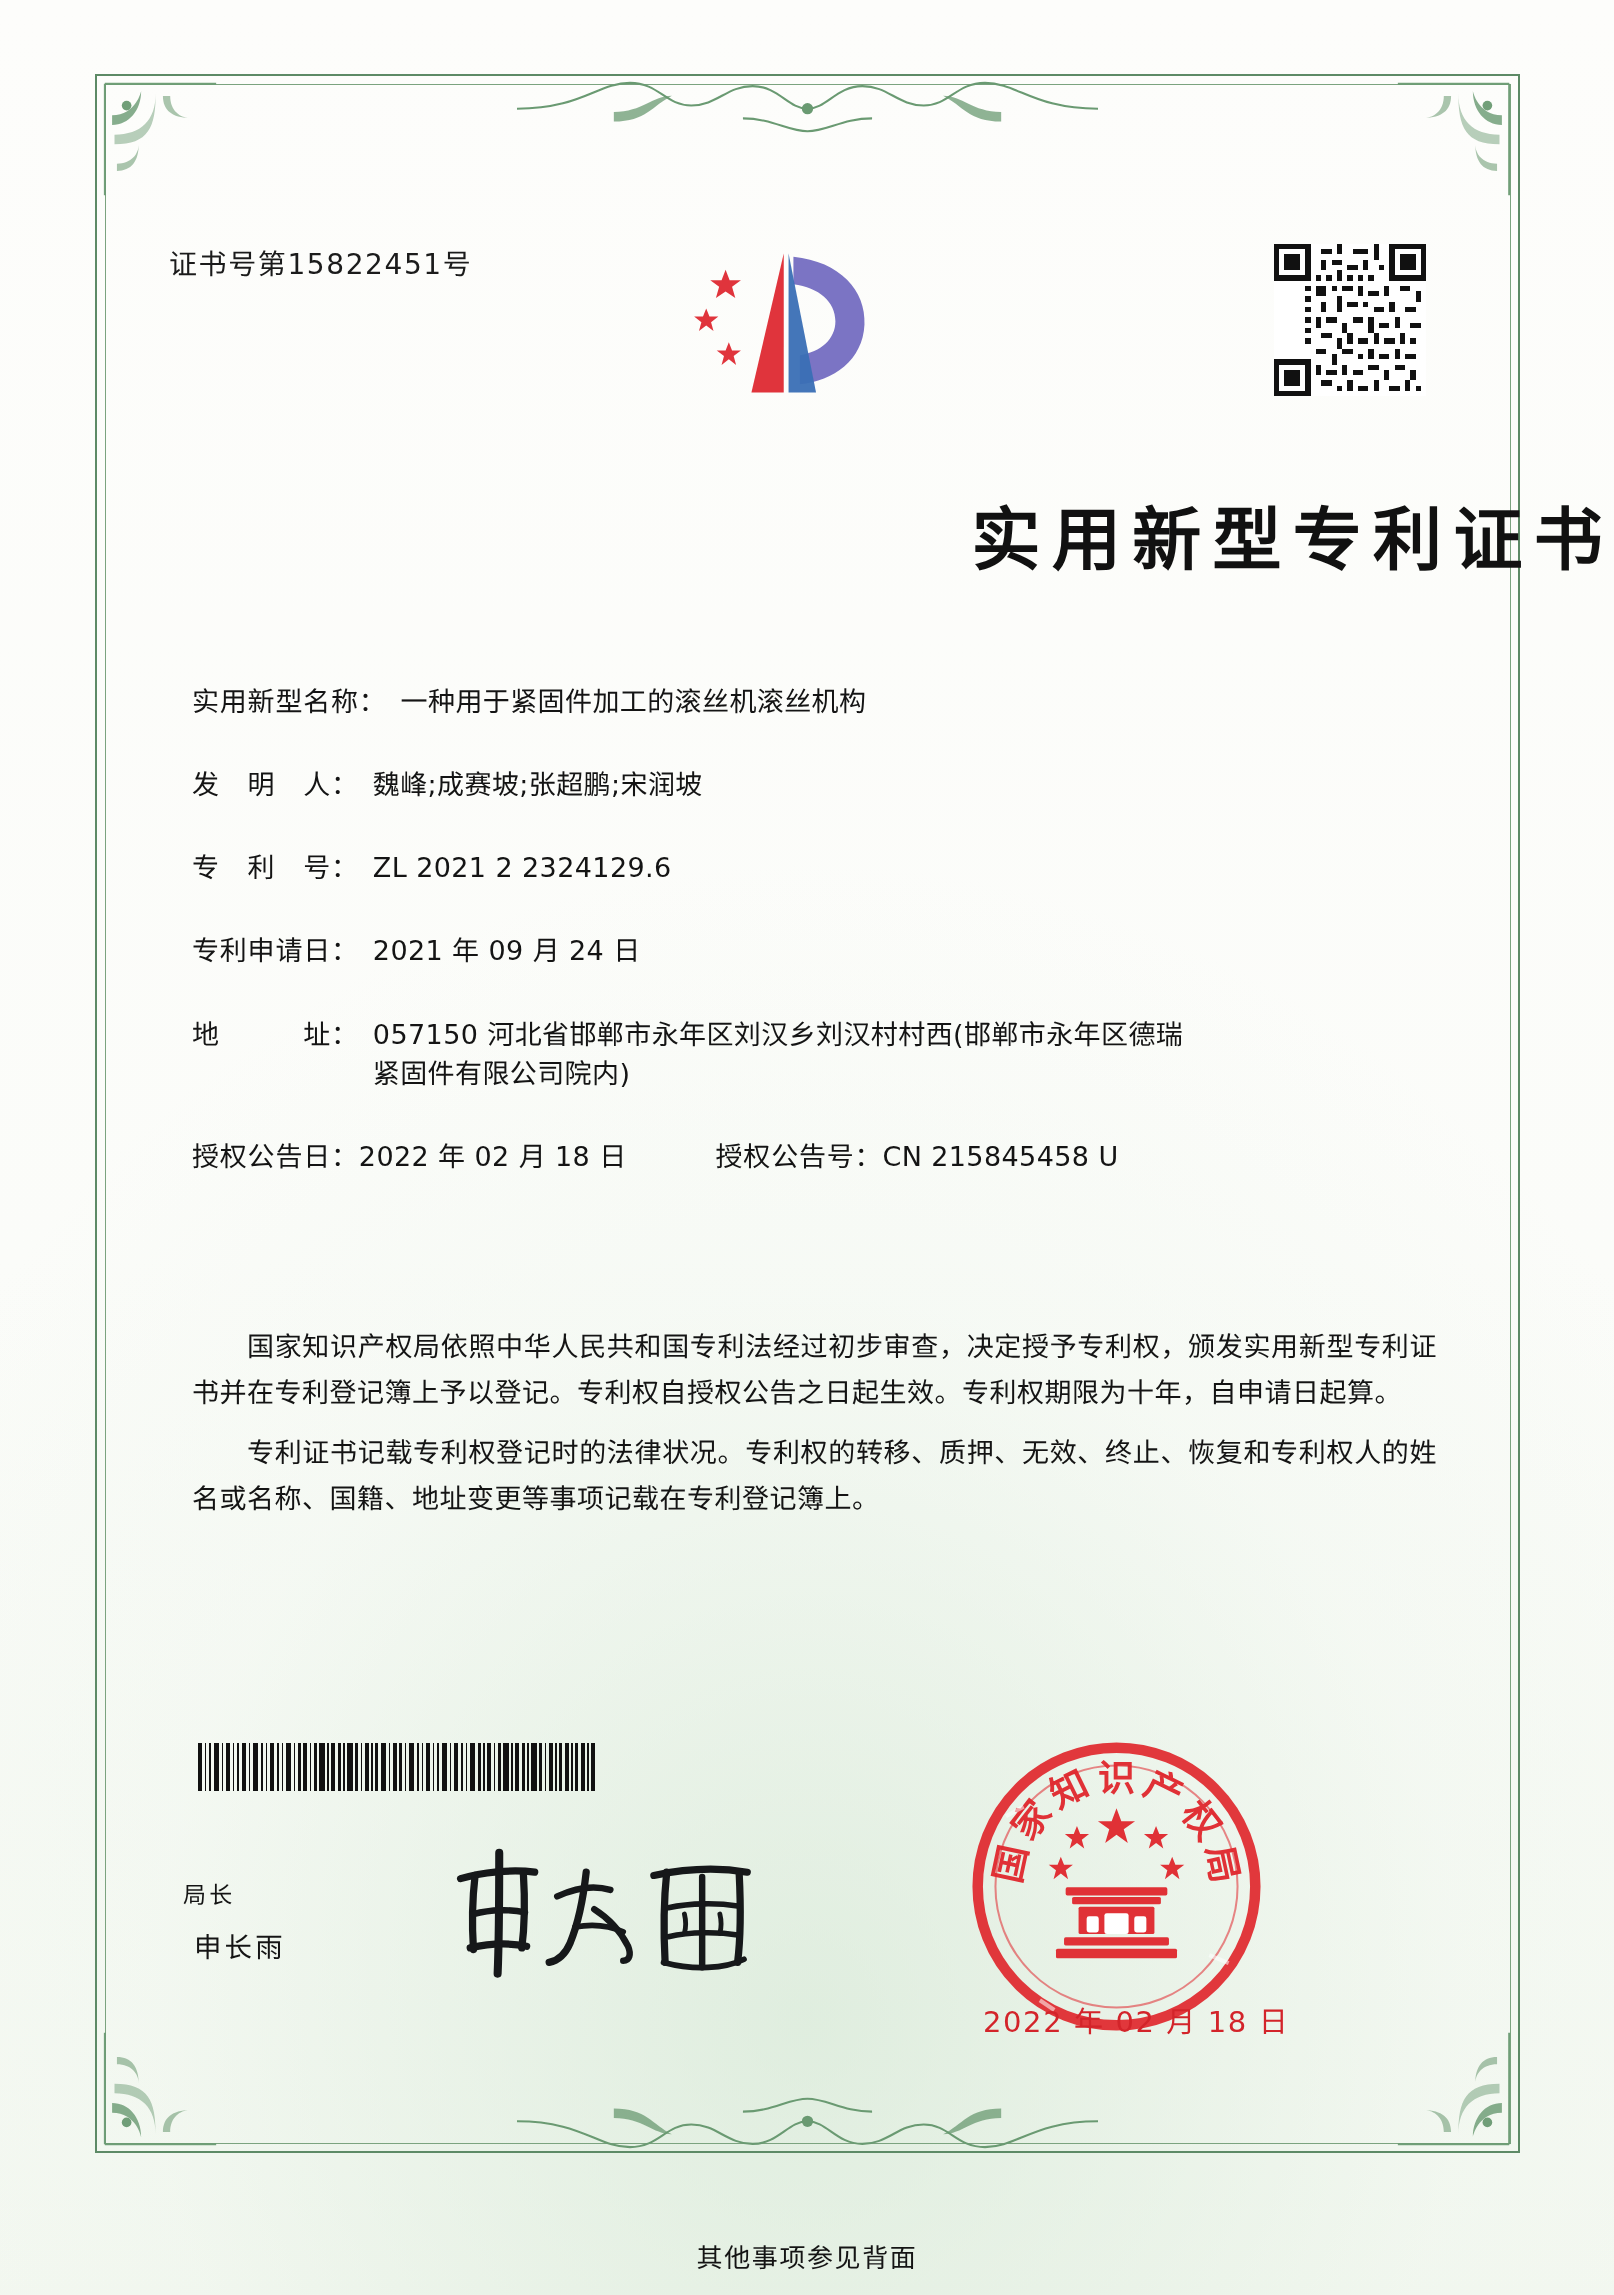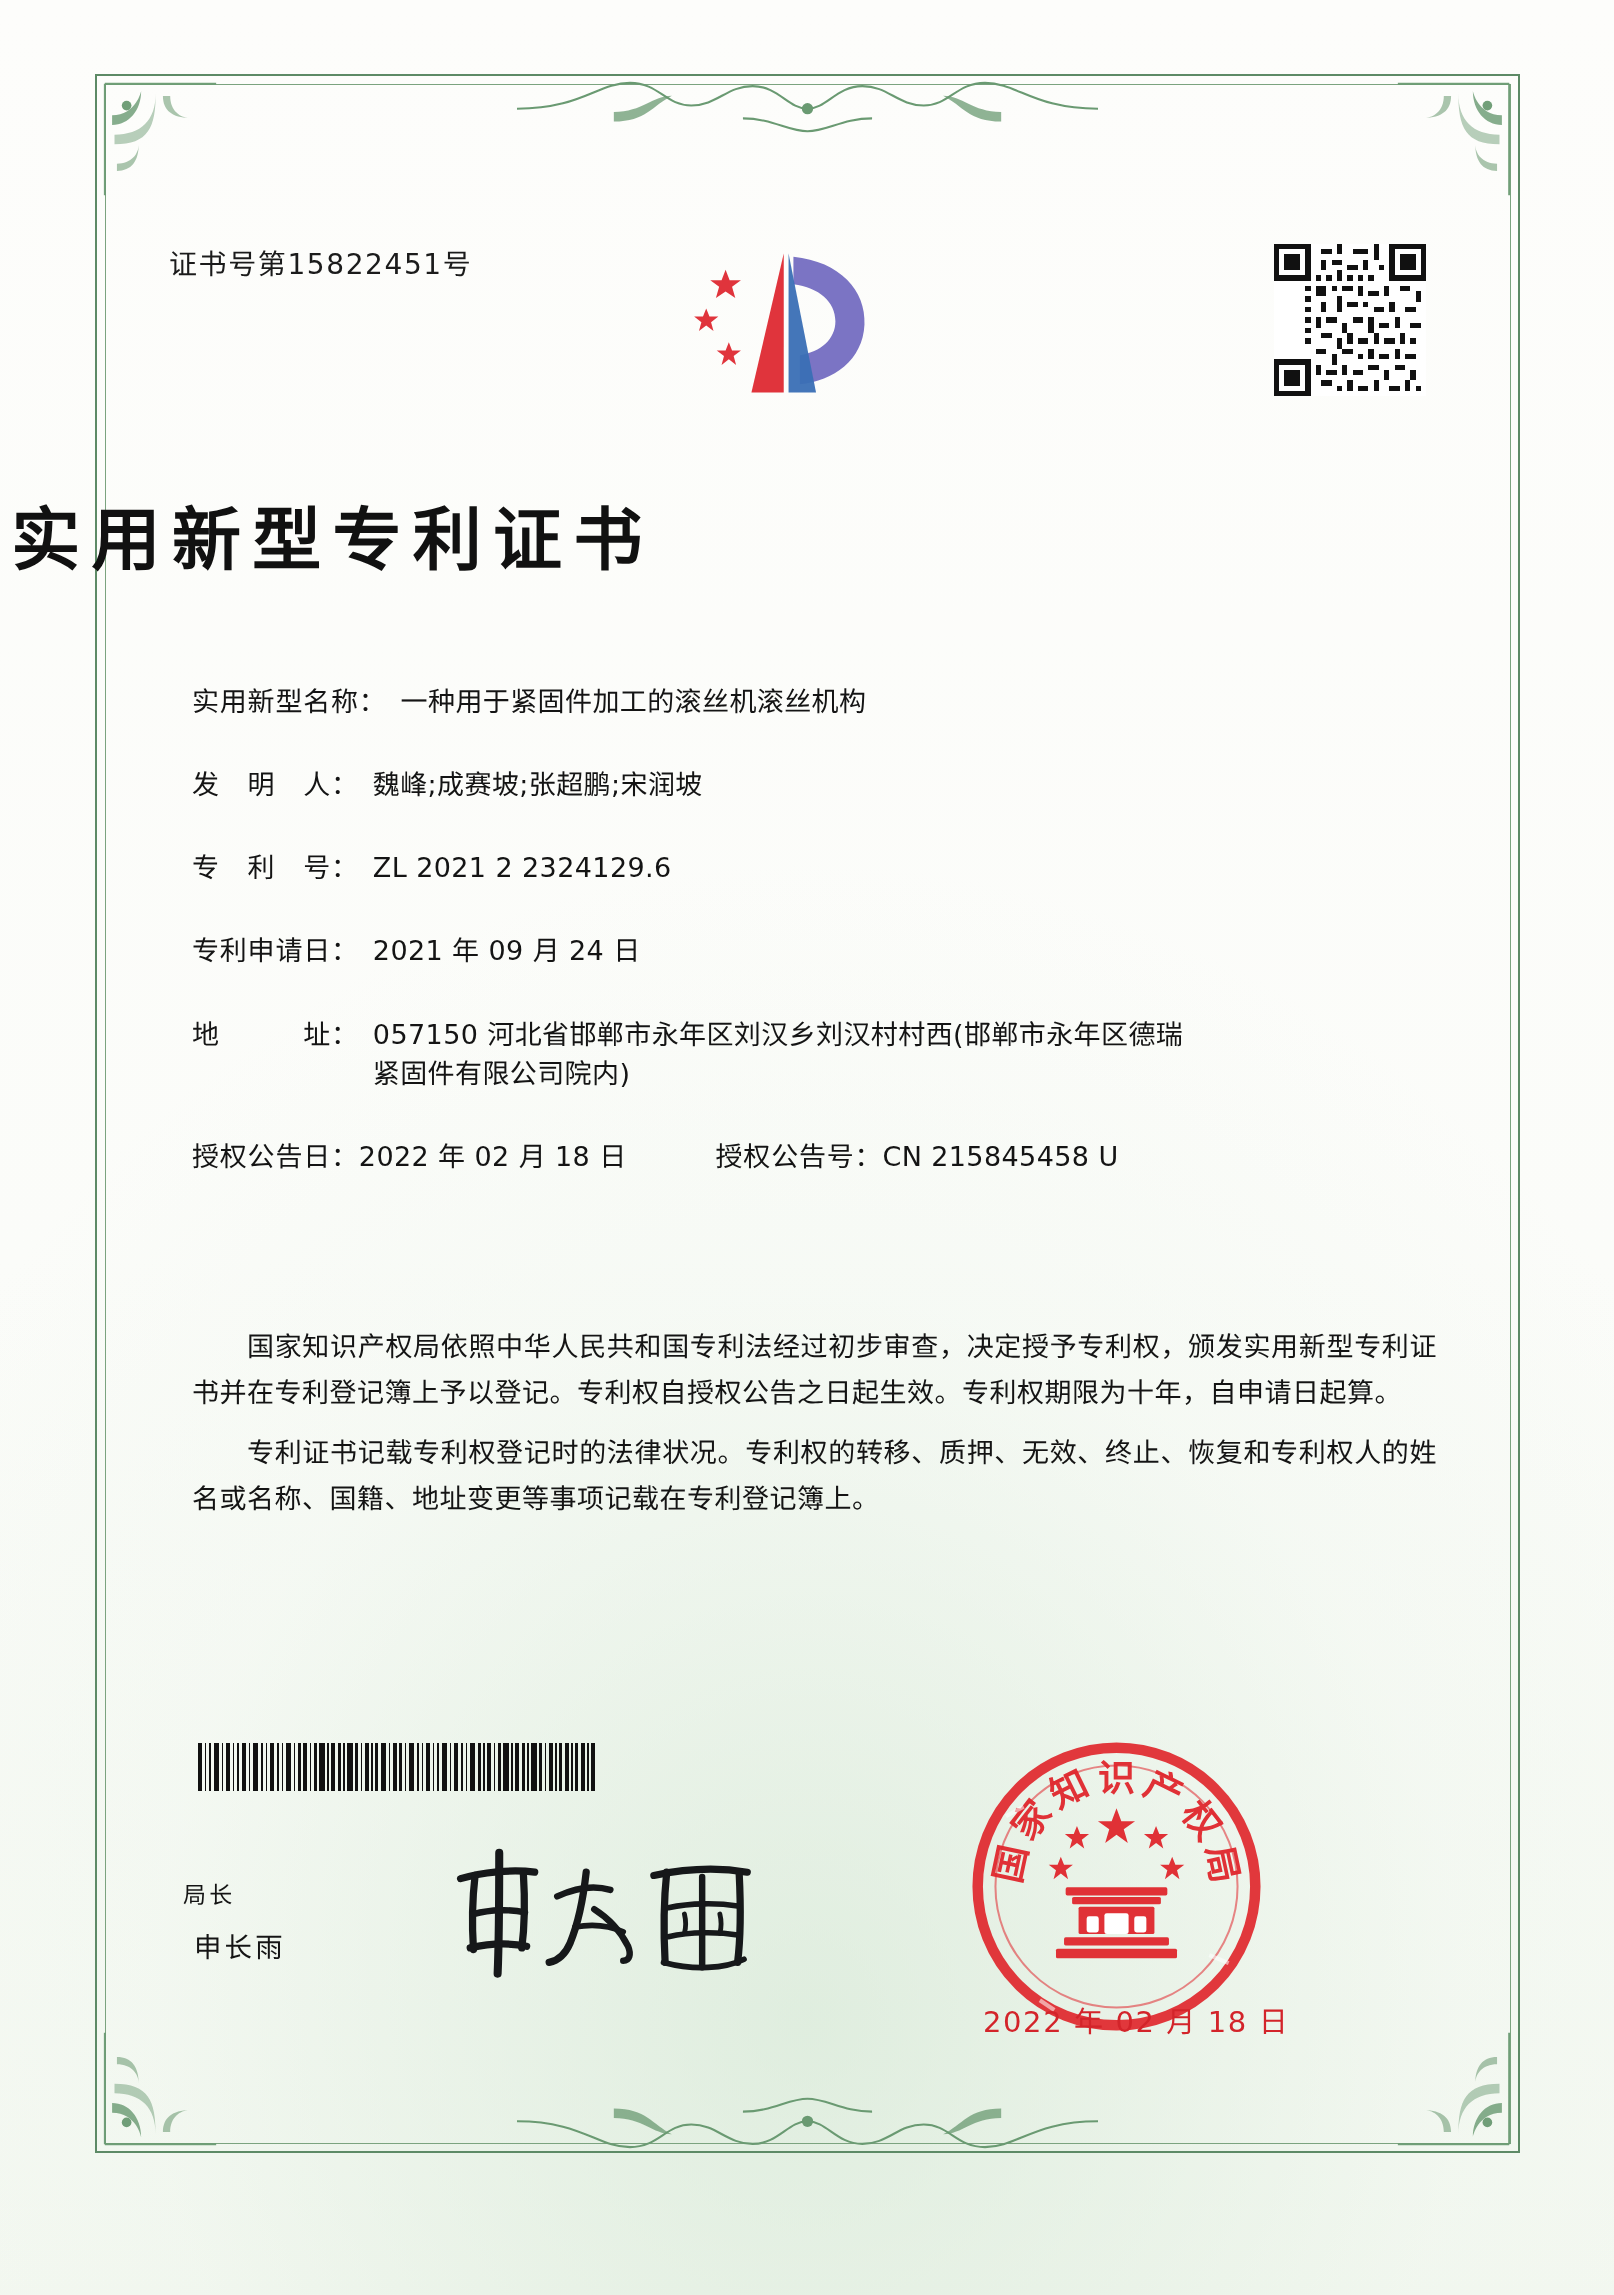--- a/index.html
+++ b/index.html
@@ -110,21 +110,21 @@
     background: #ffffff;
   }
   .qr svg { width: 100%; height: 100%; display: block; }
 
   
   .title {
     position: absolute;
     left: 0;
     right: 0;
     top: 484px;
-    text-align: left;
+    text-align: right;
     font-family: "DejaVu Serif", "Liberation Serif", serif;
     font-weight: bold;
     font-size: 69px;
     letter-spacing: 11.3px;
     color: #111111;
     text-indent: 11.3px;
   }
 
   
   .fields {
@@ -646,15 +646,16 @@
       <g stroke="#ffffff" stroke-width="5" opacity="0.55">
         <path d="M78 128 l22 -12"></path>
         <path d="M330 300 l24 10"></path>
         <path d="M120 356 l18 12"></path>
       </g>
     </svg>
   </div>
 
   <div class="seal-date">2022 年 02 月 18 日</div>
 
+  <div class="back-note">其他事项参见背面</div>
 
 </div>
 
 
 </body></html>

